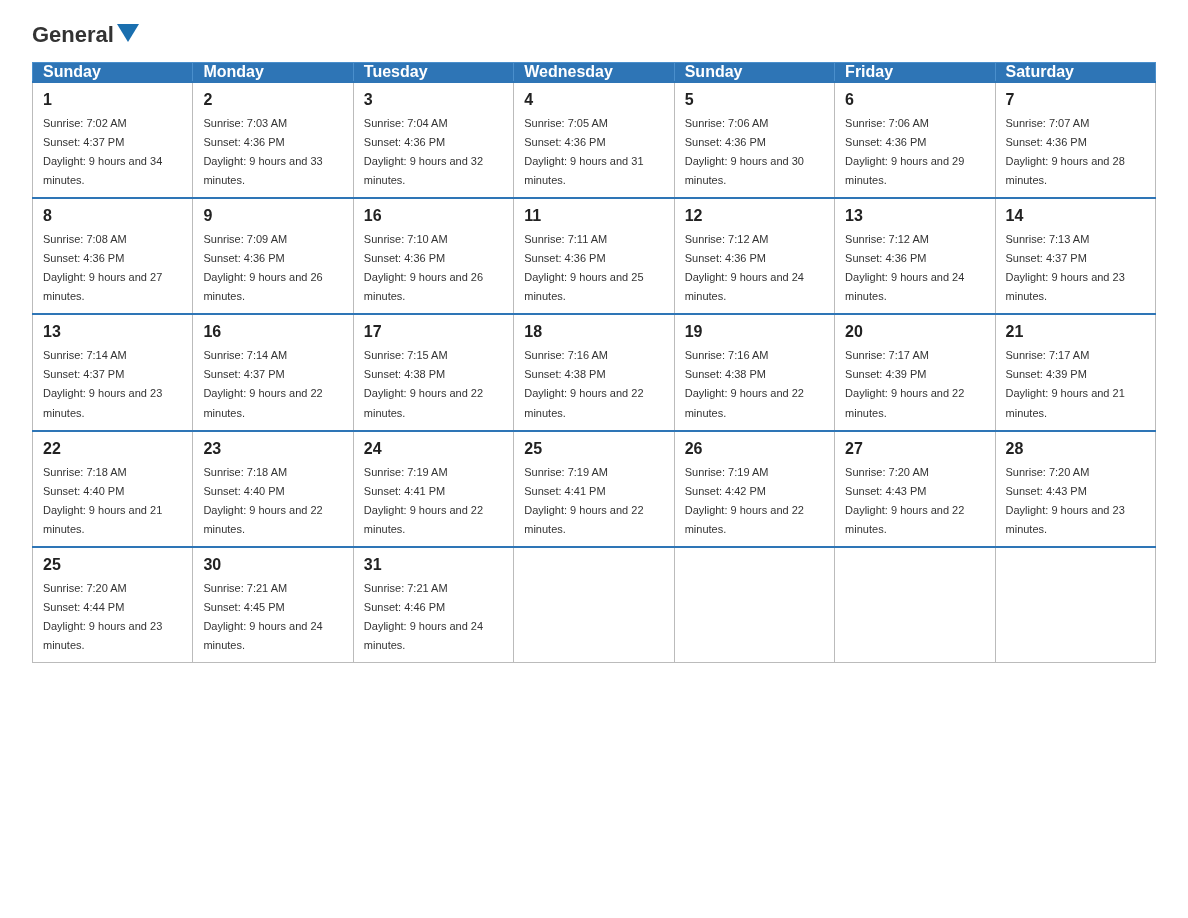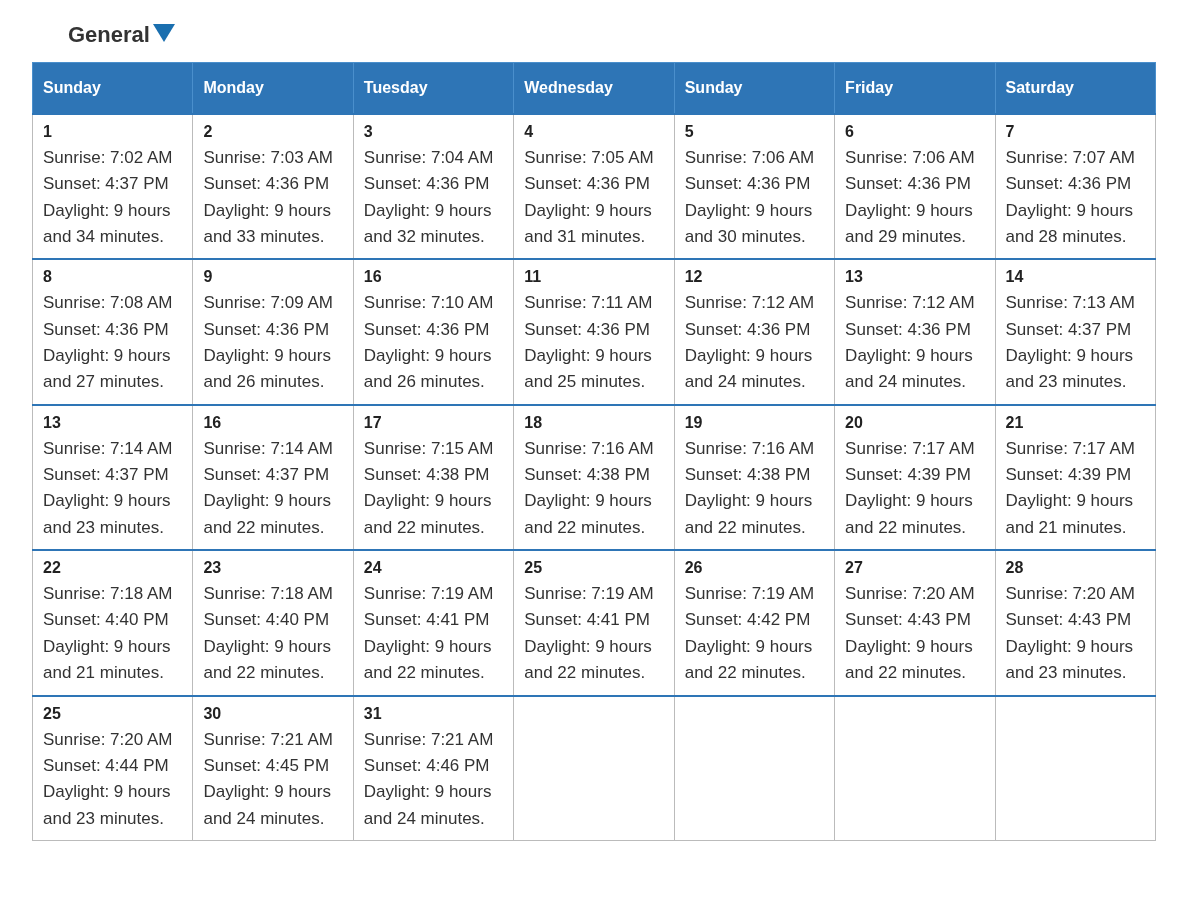--- a/index.html
+++ b/index.html
@@ -8,21 +8,20 @@
       background: #fff;
       padding: 24px 32px;
       width: 1188px;
       min-height: 918px;
     }
     .header {
       display: flex;
       justify-content: space-between;
       align-items: flex-start;
       margin-bottom: 16px;
-      margin-left: 36px;
     }
     .logo {
       display: flex;
       flex-direction: column;
       align-items: flex-start;
     }
     .logo-text {
       font-size: 22px;
       font-weight: bold;
       color: #333;
@@ -50,40 +49,40 @@
     .calendar-table {
       width: 100%;
       border-collapse: collapse;
       border: 1px solid #bbb;
     }
     .calendar-table th {
       background-color: #2e75b6;
       color: #fff;
       font-size: 16px;
       font-weight: bold;
-      padding: 16px 10px;
+      padding: 0 10px;
       text-align: left;
       border: 1px solid #4a8fcc;
     }
     .calendar-table td {
       vertical-align: top;
       border: 1px solid #bbb;
       padding: 8px 10px;
       width: 14.28%;
       min-height: 110px;
     }
     .day-num {
       font-size: 16px;
       font-weight: bold;
       color: #222;
       display: block;
       margin-bottom: 4px;
     }
     .day-info {
-      font-size: 17px;
+      font-size: 11px;
       color: #333;
       line-height: 1.55;
     }
     .empty-cell {
       background: #fff;
     }
     tr.week-row td {
       border-top: 2px solid #2e75b6;
     }
   </style>

